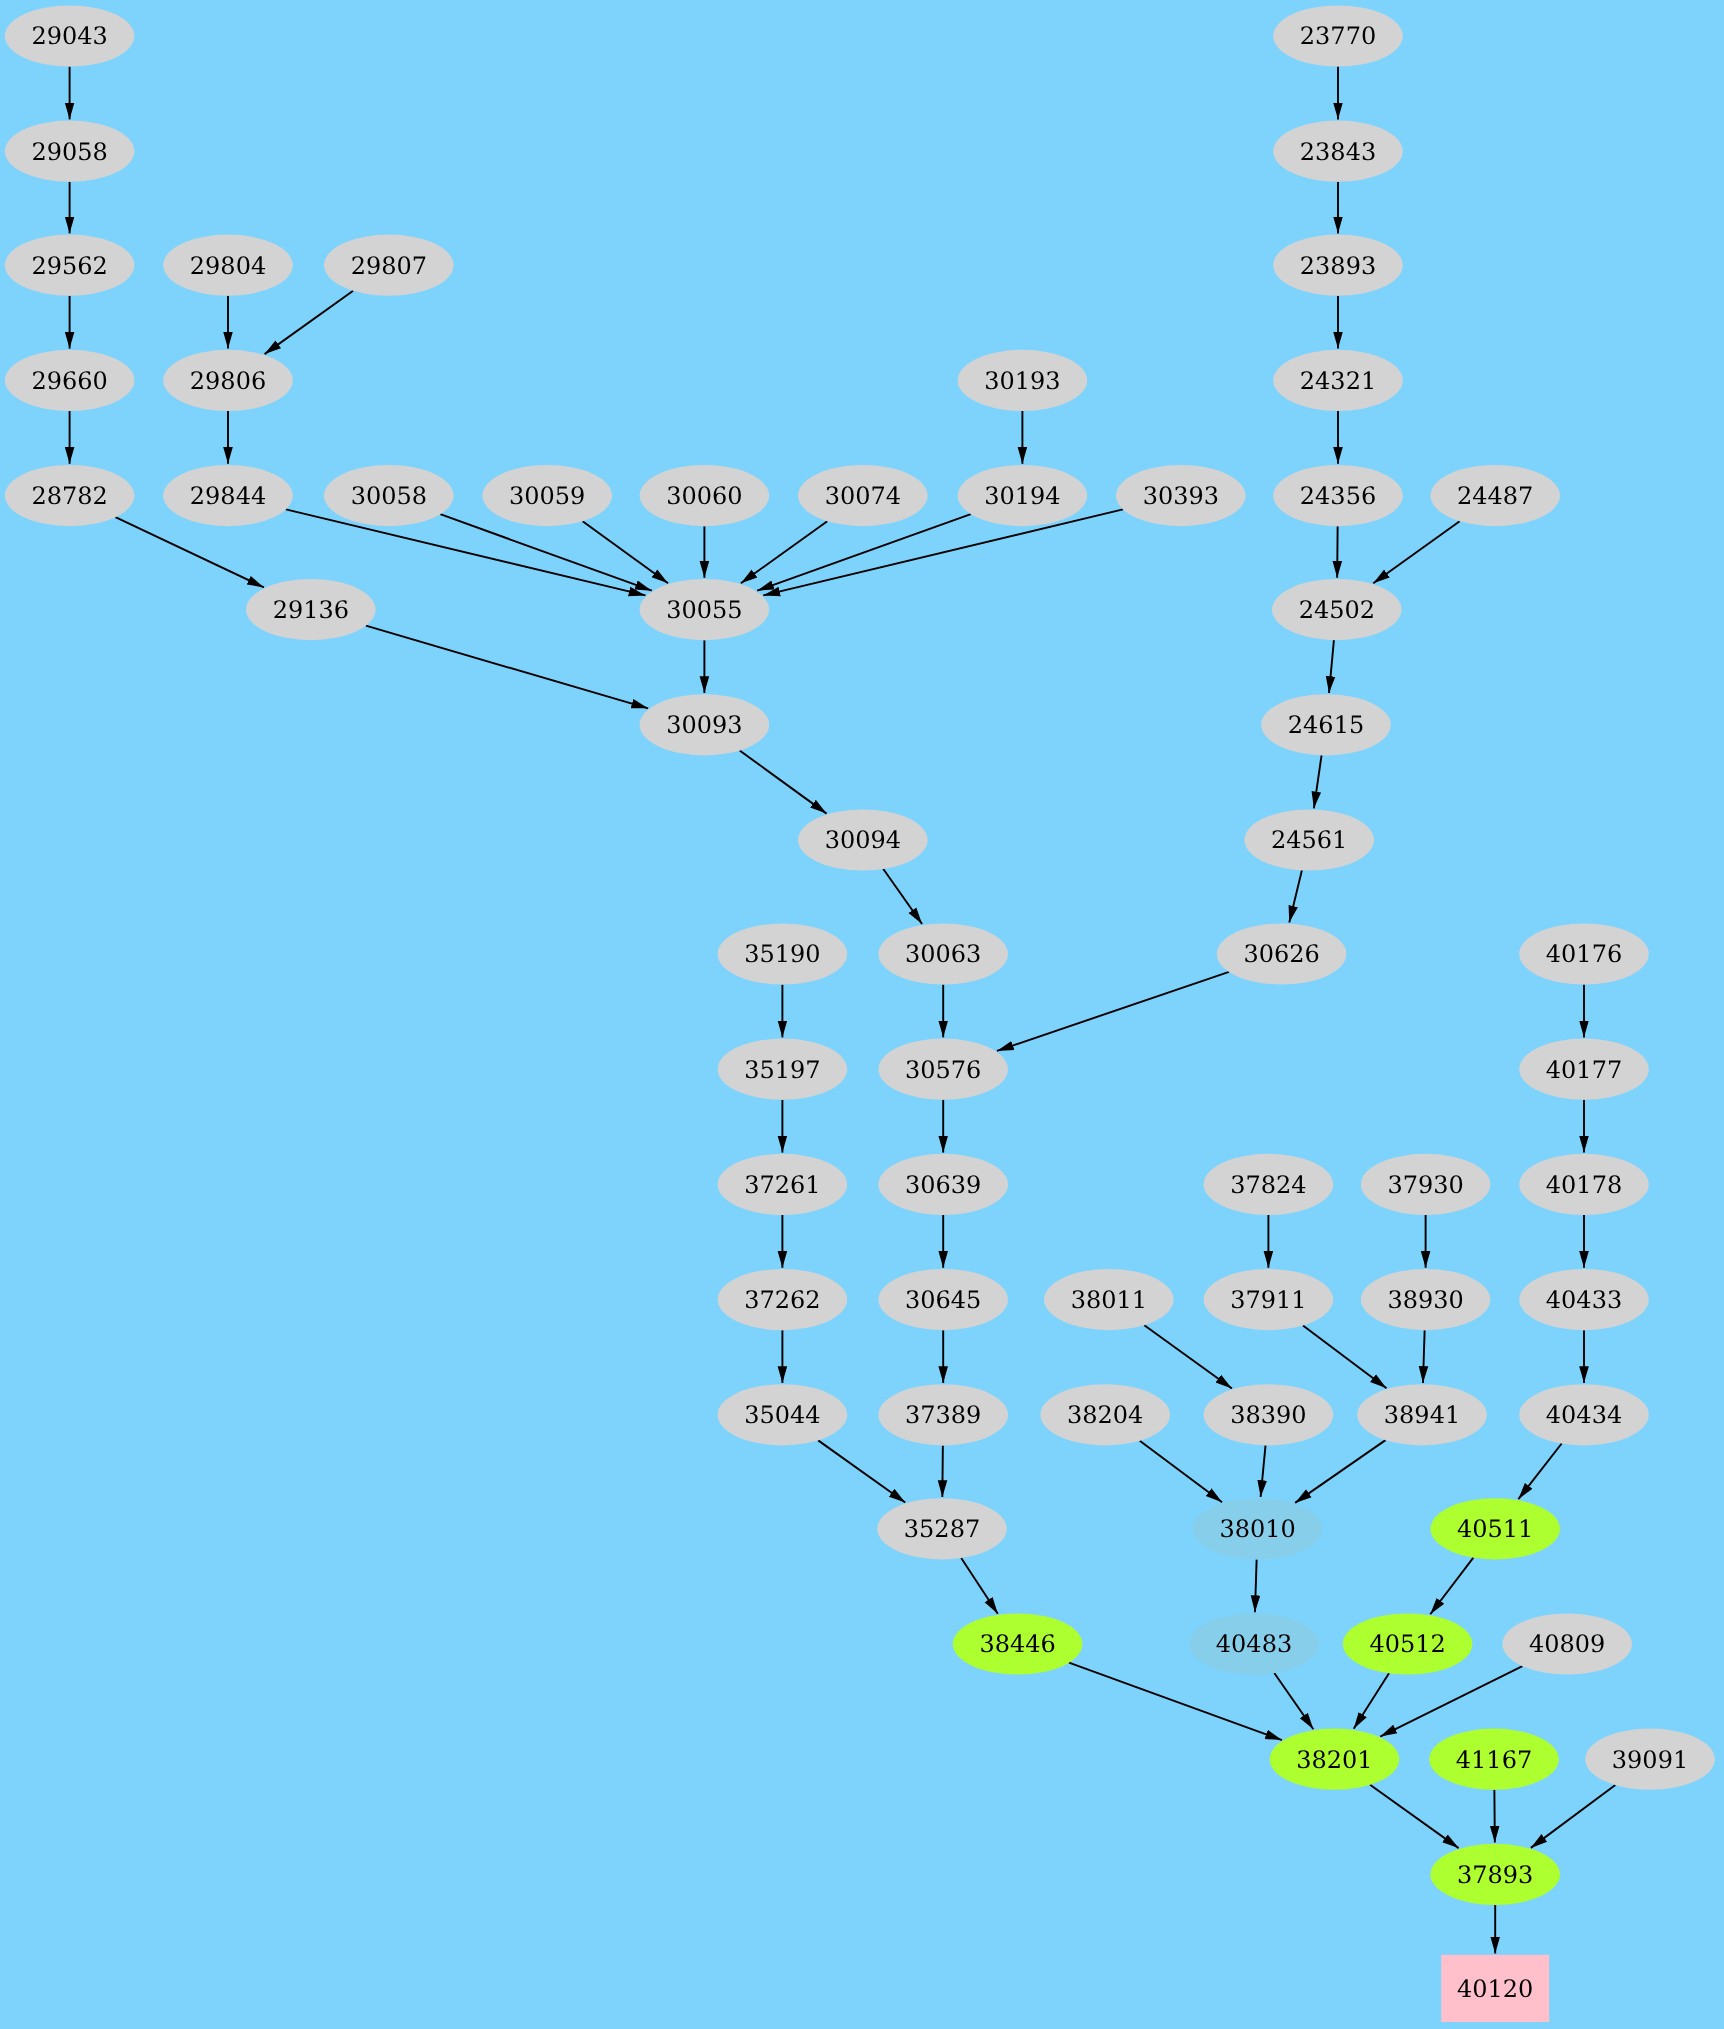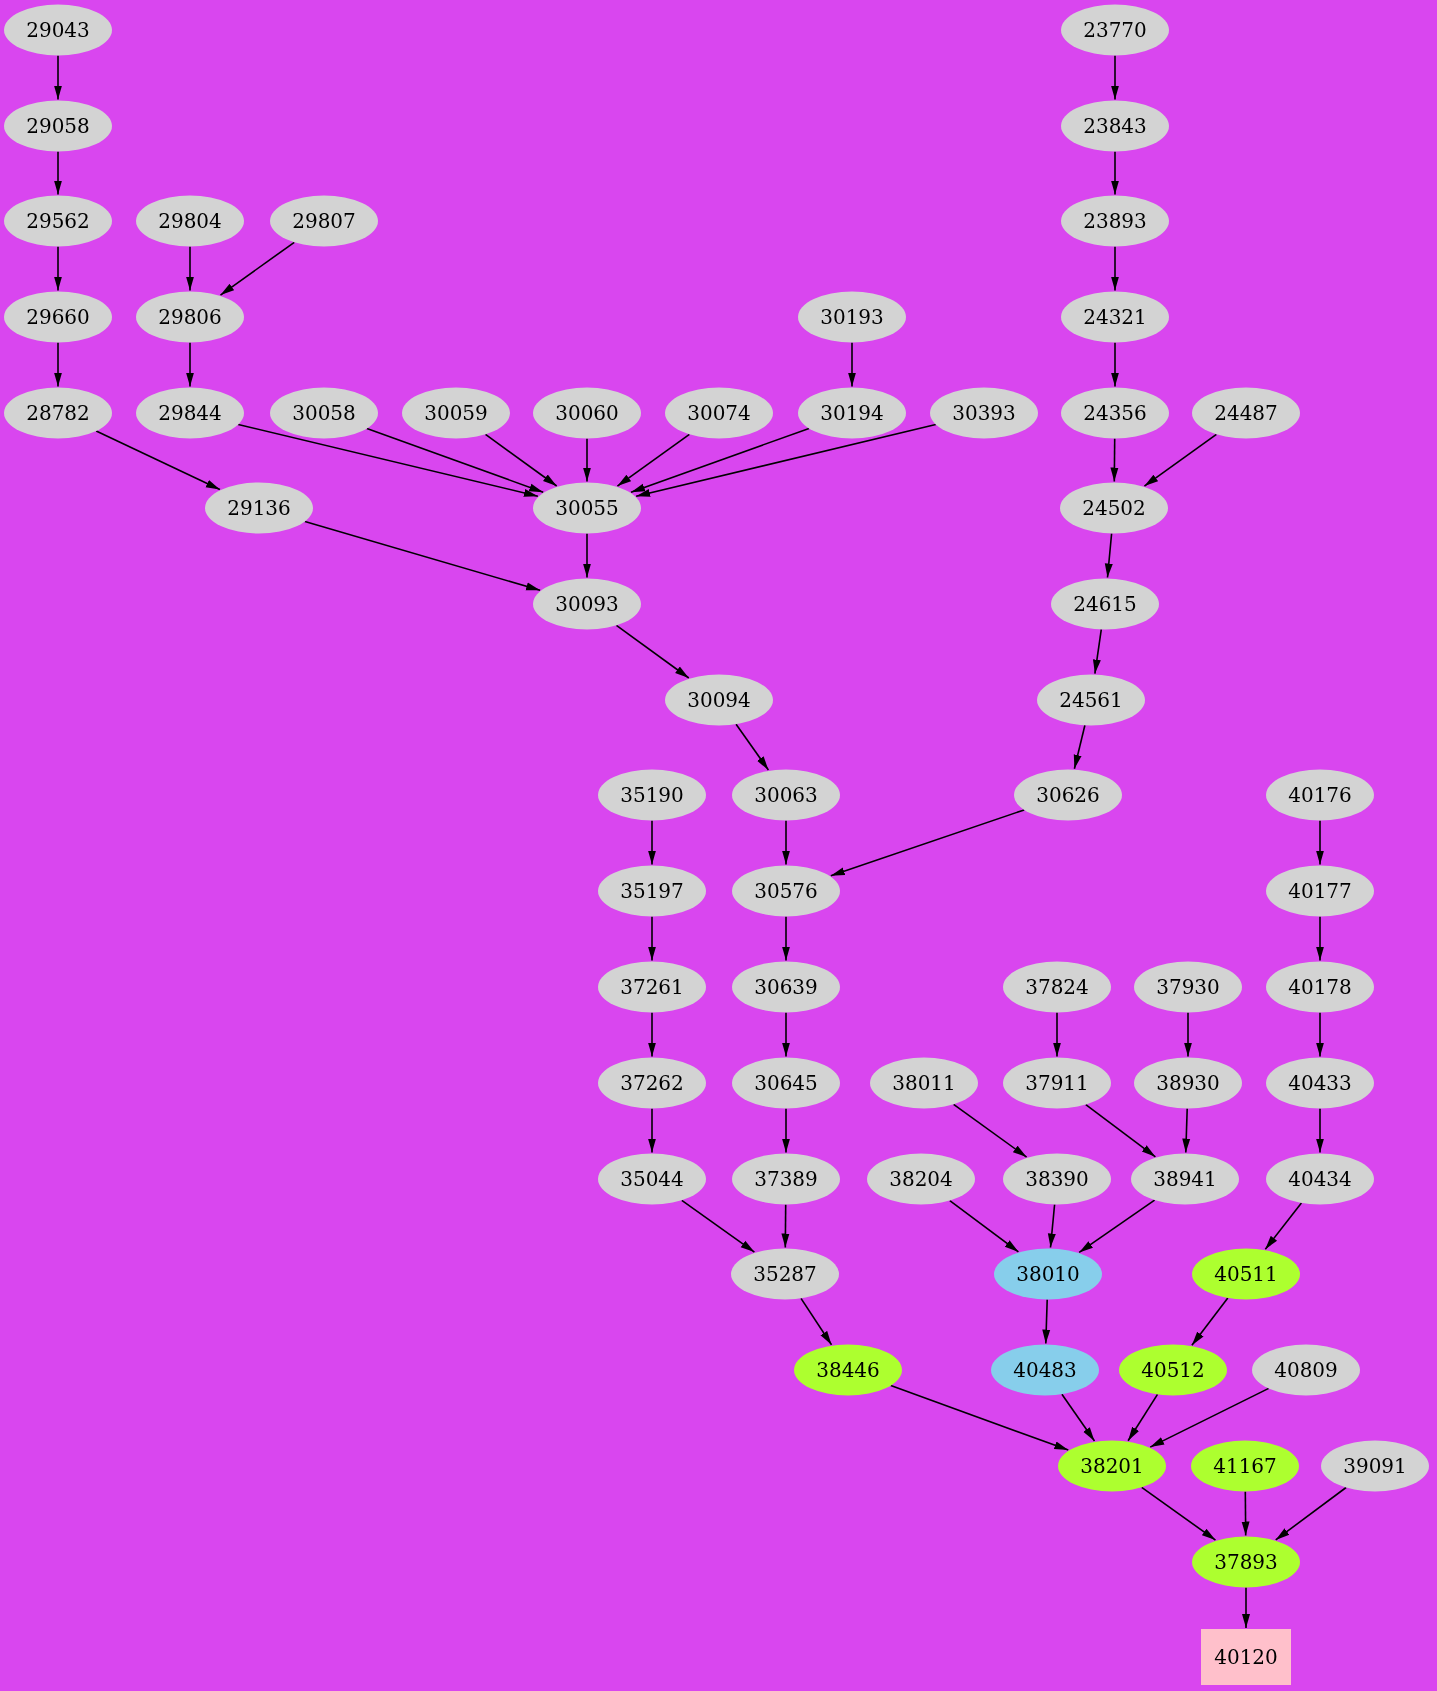--- a/index.html
+++ b/index.html
@@ -4,21 +4,21 @@
 <style>
   html, body {
     margin: 0;
     padding: 0;
     background: #ffffff;
   }
   .graph-wrap {
     position: relative;
     width: 1437px;
     height: 1691px;
-    background: #d946ef;
+    background: #7dd3fc;
     overflow: hidden;
   }
   svg text.node-label {
     font-family: "DejaVu Serif", "Liberation Serif", serif;
     font-size: 20px;
     fill: #000000;
   }
 </style>
 </head>
 <body>

